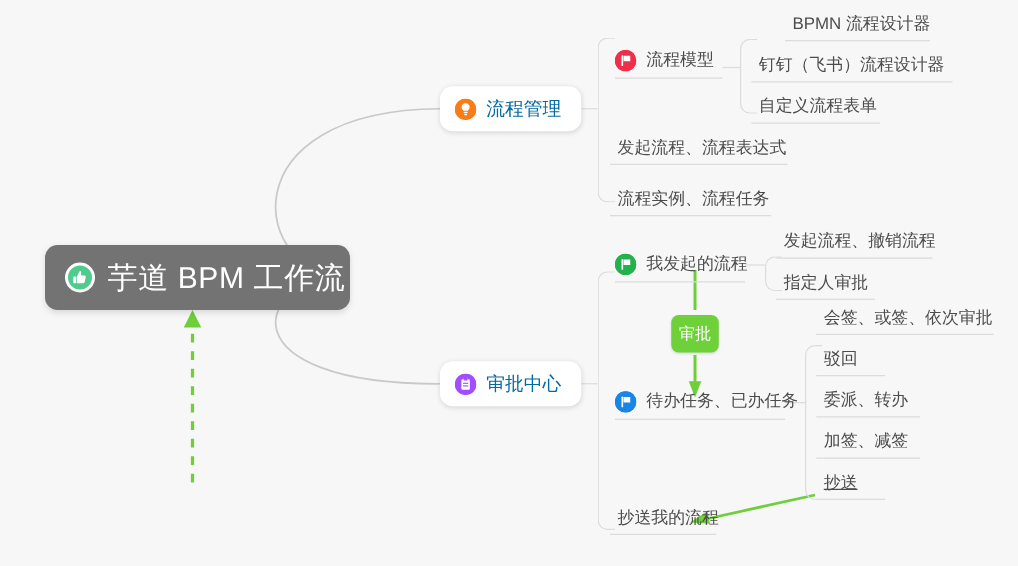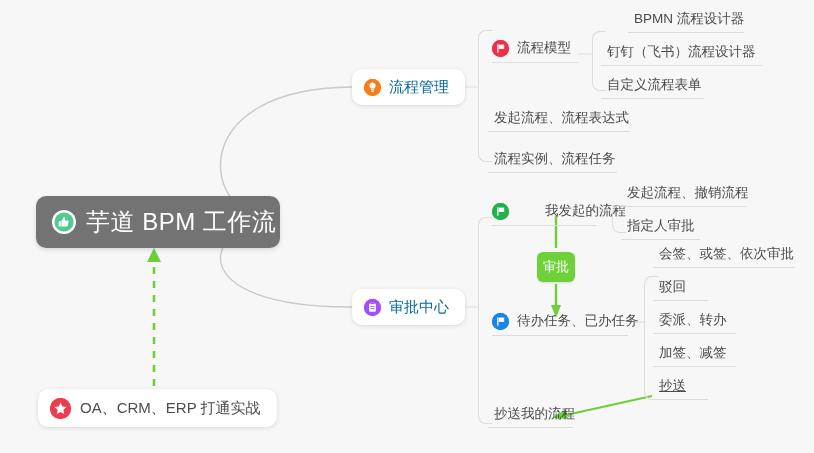--- a/index.html
+++ b/index.html
@@ -179,21 +179,21 @@
         <rect x="6.9" y="3.3" width="3.2" height="2" rx="0.8" fill="#a24efc"></rect>
         <rect x="6.4" y="7.2" width="4.2" height="0.9" fill="#a24efc"></rect>
         <rect x="6.4" y="9.3" width="4.2" height="0.9" fill="#a24efc"></rect>
       </svg>
     </span>
     <span class="label">审批中心</span>
   </div>
 
   <div class="bracket" style="left:478px;top:217px;width:14px;height:207px;"></div>
 
-  <div class="leaf icon-leaf" style="left:492px;top:203px;width:104px;gap:28px;">
+  <div class="leaf icon-leaf" style="left:492px;top:203px;width:104px;">
     <span class="ico ico-sm ico-green">
       <svg width="17" height="17" viewBox="0 0 17 17">
         <circle cx="8.5" cy="8.5" r="8.5" fill="#22b14c"></circle>
         <rect x="5.2" y="4.2" width="1.3" height="8.6" rx="0.5" fill="#ffffff"></rect>
         <path d="M6.8 4.6 L12.2 4.6 L12.2 8.9 L6.8 8.9 Z" fill="#ffffff"></path>
       </svg>
     </span>
     <span class="txt">我发起的流程</span>
   </div>
 
@@ -219,23 +219,14 @@
   <div class="leaf" style="left:653px;top:312px;width:83px;">委派、转办</div>
   <div class="leaf" style="left:653px;top:345px;width:83px;">加签、减签</div>
   <div class="leaf" style="left:653px;top:378px;width:55px;text-decoration:underline;">抄送</div>
 
   <div class="leaf" style="left:488px;top:406px;width:85px;">抄送我的流程</div>
 
   <div id="badge-approve">
     <span>审批</span>
   </div>
 
-  <div class="card" id="tag-node">
-    <span class="ico ico-star">
-      <svg width="21" height="21" viewBox="0 0 21 21">
-        <circle cx="10.5" cy="10.5" r="10.5" fill="#ef3b4e"></circle>
-        <path d="M10.5 4.6 L12.3 8.5 L16.5 9 L13.4 11.9 L14.2 16.1 L10.5 14 L6.8 16.1 L7.6 11.9 L4.5 9 L8.7 8.5 Z" fill="#ffffff"></path>
-      </svg>
-    </span>
-    <span class="label">OA、CRM、ERP 打通实战</span>
-  </div>
 
 </div>
 
 </body></html>

